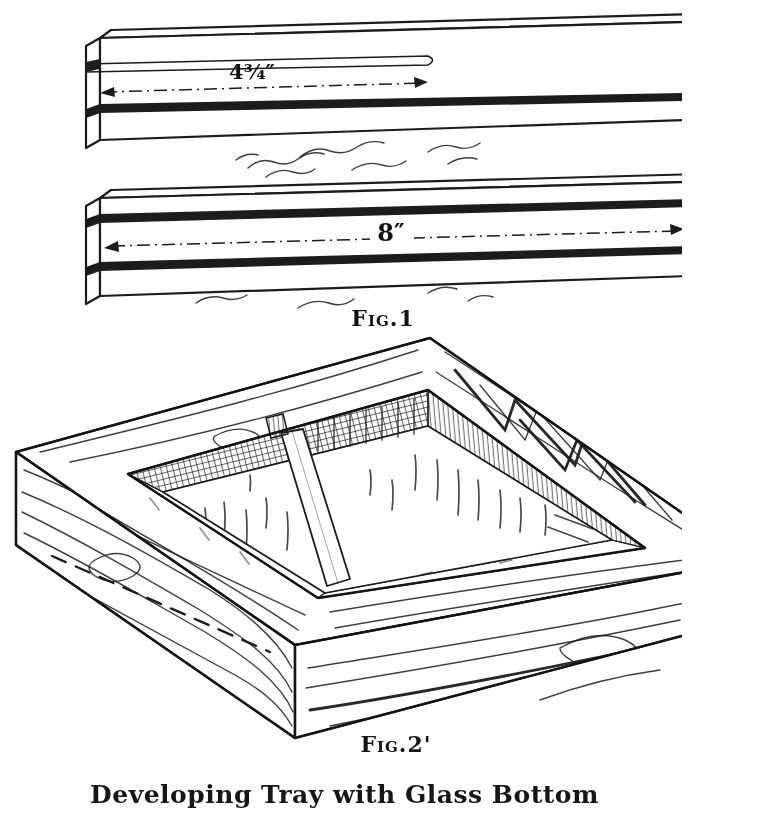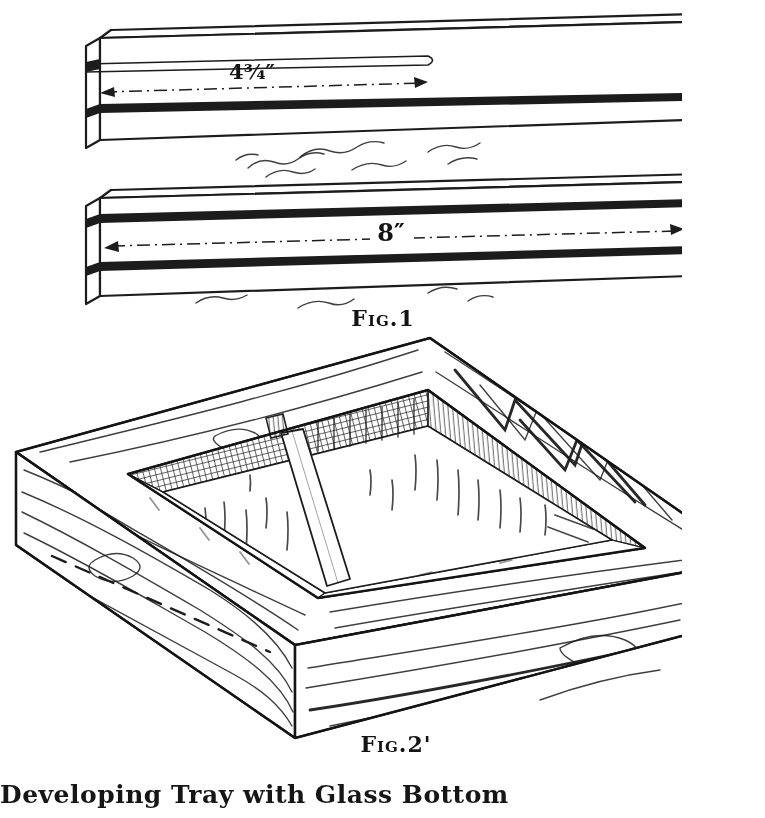--- a/index.html
+++ b/index.html
@@ -14,22 +14,22 @@
   .grain .bold{stroke-width:2.8;opacity:.95;}
   .grain .dash{stroke-dasharray:15 11;stroke-width:2.4;opacity:1;}
   .refl path{fill:none;stroke:#1c1c1c;stroke-width:1.7;stroke-linecap:round;opacity:.8;}
   .outline{fill:none;stroke:#141414;stroke-width:2.4;stroke-linejoin:round;}
   .hatchline{fill:none;stroke:#1c1c1c;stroke-width:1.8;stroke-linecap:round;}
   text{fill:#141414;}
   .dimtext{font-family:"DejaVu Serif","Liberation Serif",serif;font-weight:700;font-size:21px;}
   .dimtext-big{font-family:"DejaVu Serif","Liberation Serif",serif;font-weight:700;font-size:24px;}
   .figlabel{font-family:"DejaVu Serif","Liberation Serif",serif;font-weight:700;font-size:22px;
             font-variant:small-caps;letter-spacing:1px;}
-  .caption{position:absolute;left:0;right:0;top:780px;text-align:left;
-           font-weight:700;font-size:25px;color:#161616;letter-spacing:.5px;}
+  .caption{position:absolute;left:0;right:0;top:780px;text-align:center;
+           font-weight:700;font-size:25px;color:#161616;letter-spacing:.5px;padding-left:7px;}
 </style>
 </head>
 <body>
 
 <div class="page">
   <svg width="765" height="818" viewBox="0 0 765 818">
     <defs>
       <pattern id="mesh" width="6" height="6" patternUnits="userSpaceOnUse" patternTransform="rotate(-14)">
         <path d="M0,0.5 H6 M0.5,0 V6" stroke="#2a2a2a" stroke-width="0.9" fill="none" opacity="0.8"></path>
       </pattern>

